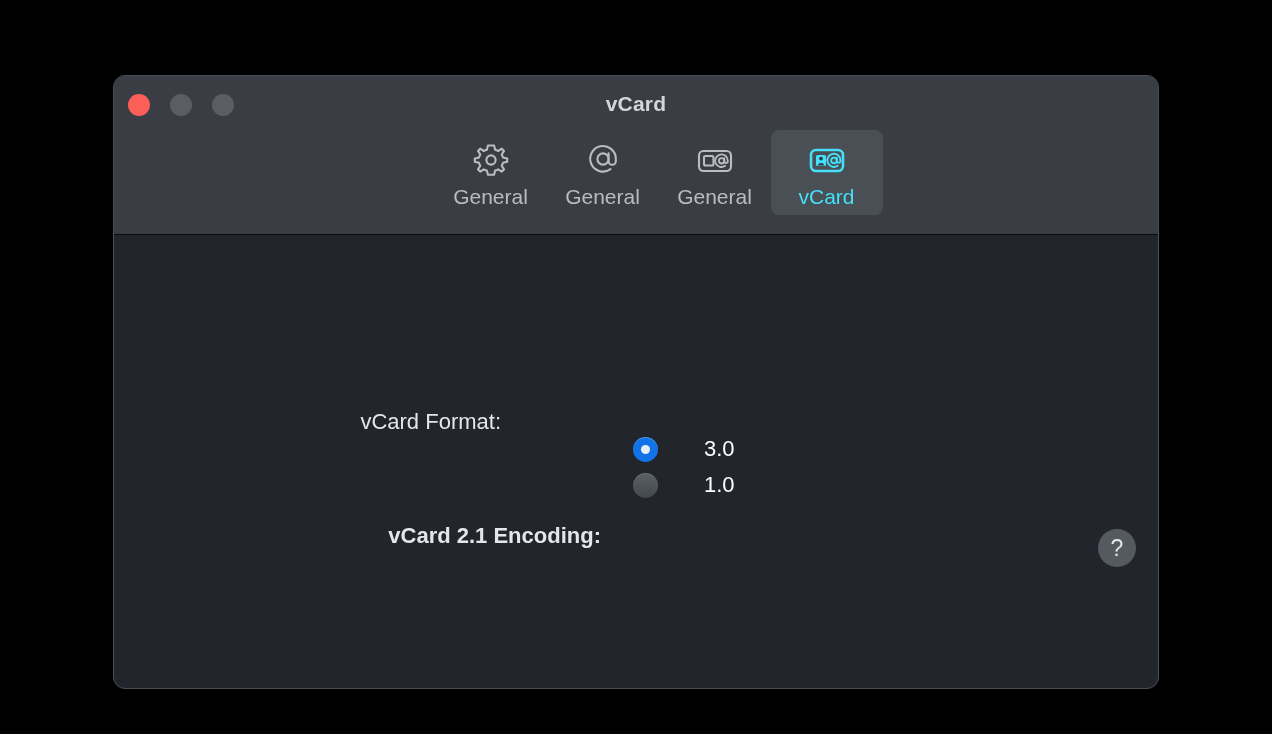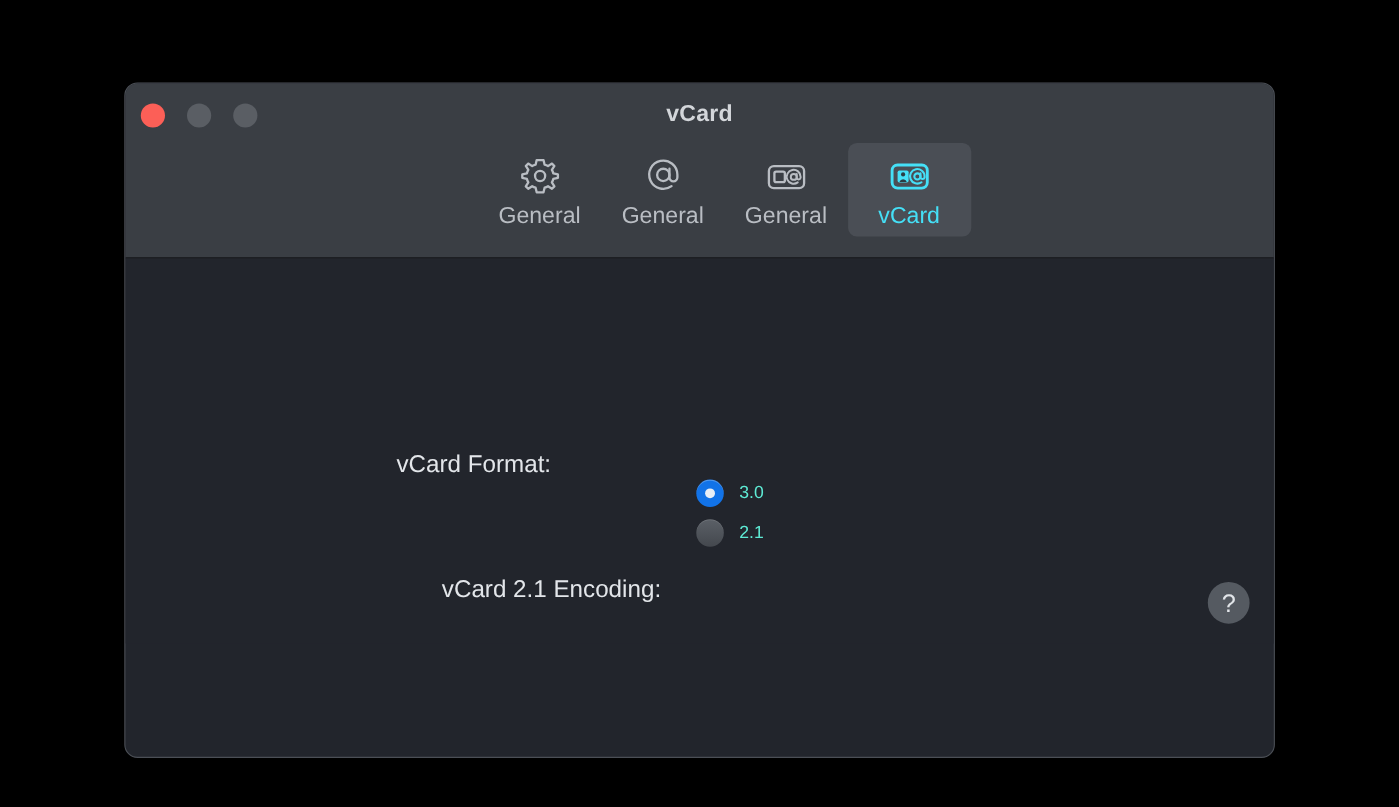--- a/index.html
+++ b/index.html
@@ -92,21 +92,21 @@
     box-shadow: inset 0 1px 0 rgba(255,255,255,.25);
   }
   .radio.on::after {
     content: ""; width: 9px; height: 9px; border-radius: 50%;
     background: #e8eef6;
   }
   .radio.off {
     background: linear-gradient(180deg, #5b6067 0%, #44484e 100%);
     box-shadow: inset 0 1px 0 rgba(255,255,255,.12);
   }
-  .radio-label { font-size: 16px; color: #5eead4; }
+  .radio-label { font-size: 22px; color: #ffffff; margin-left: 32px; }
 
   
   #help-button {
     position: absolute;
     right: 22px; bottom: 18px;
     width: 38px; height: 38px; border-radius: 50%;
     background: #555a61;
     display: flex; align-items: center; justify-content: center;
     color: #e2e5e9; font-size: 23px; line-height: 1;
   }
@@ -181,21 +181,21 @@
 
     <div class="flabel" style="left:100px; top:200px; width:287px; transform:translateY(-100%);">vCard Format:</div>
 
     <div class="radio-wrap" style="left:519px; top:201px;">
       <span class="radio on"></span>
       <span class="radio-label">3.0</span>
     </div>
 
     <div class="radio-wrap" style="left:519px; top:237px;">
       <span class="radio off"></span>
-      <span class="radio-label">2.1</span>
-    </div>
-
-    <div class="flabel" style="left:100px; top:288px; width:387px;">vCard 2.1 Encoding:</div>
+      <span class="radio-label">1.0</span>
+    </div>
+
+    <div class="flabel" style="left:100px; top:288px; width:387px;font-weight:bold;">vCard 2.1 Encoding:</div>
 
     <div id="help-button">?</div>
 
   </div>
 </div>
 
 </body></html>

